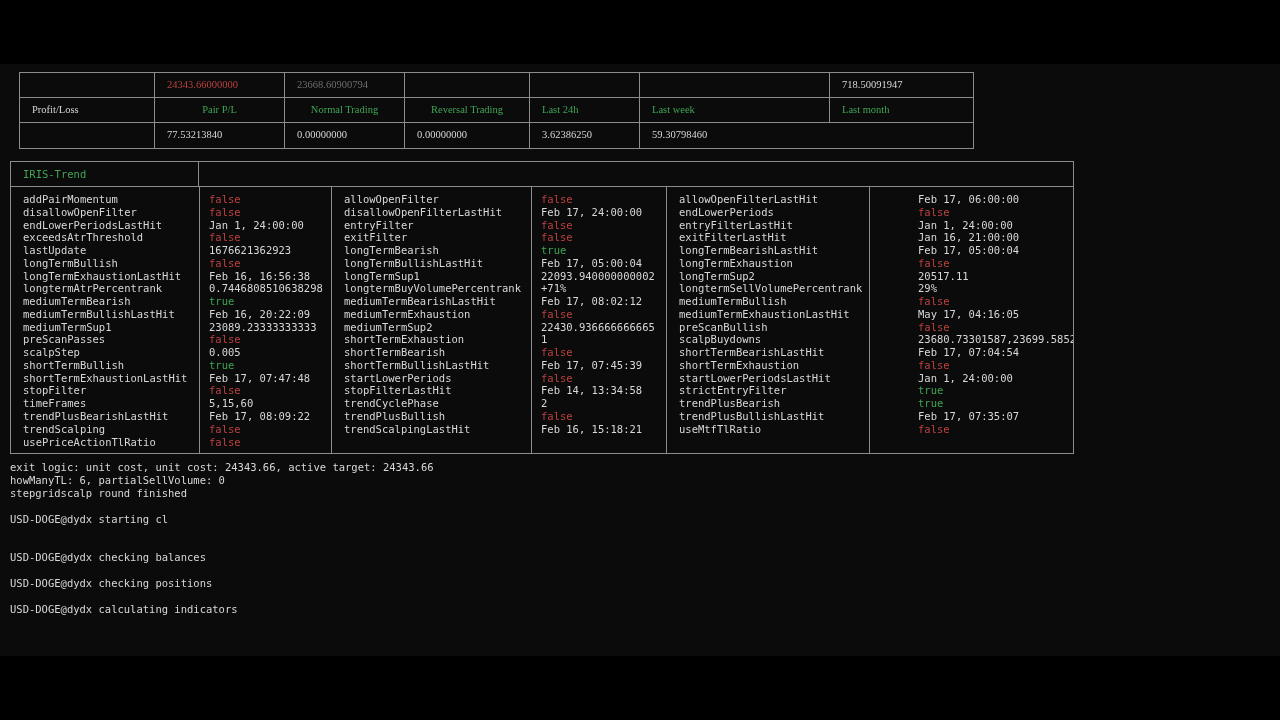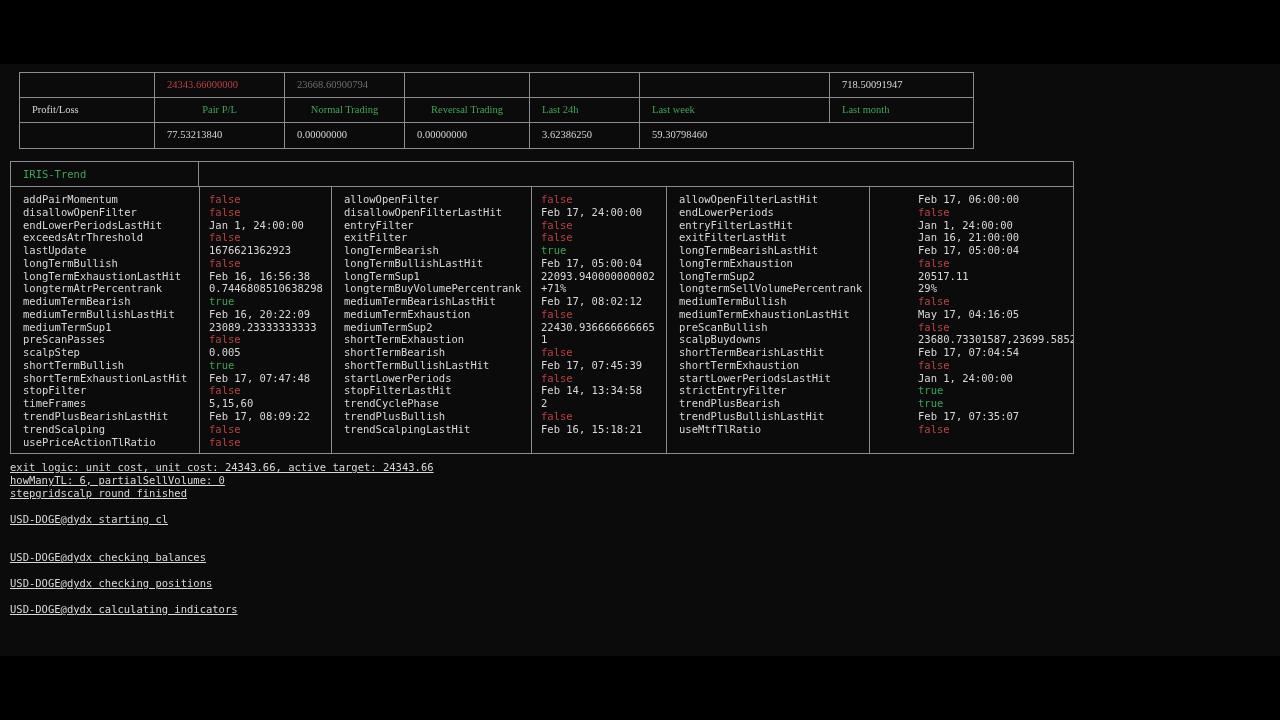--- a/index.html
+++ b/index.html
@@ -36,21 +36,21 @@
   .param-title-cell{width:188px;height:25px;border-right:1px solid var(--border);line-height:24px;padding-left:12px;}
   .param-title-cell span{color:var(--green);}
   .param-body{display:flex;height:266px;}
   .param-col{height:100%;padding-top:6px;white-space:nowrap;overflow:hidden;}
   .param-col.bl{border-left:1px solid var(--border);}
   .key-col{padding-left:12px;}
   .val-col{padding-left:9px;}
   .param-line{height:12.78px;line-height:12.78px;}
 
   
-  .logs{position:absolute;left:10px;top:397px;text-decoration:underline;}
+  .logs{position:absolute;left:10px;top:397px;}
   .log-line{height:12.9px;line-height:12.9px;white-space:nowrap;}
 </style>
 </head>
 <body>
 
 <div class="letterbox top"></div>
 
 <div class="screen">
 
   <div class="pl-table" id="plTable" style="grid-template-columns: 135px 130px 120px 125px 110px 190px 143px;">

